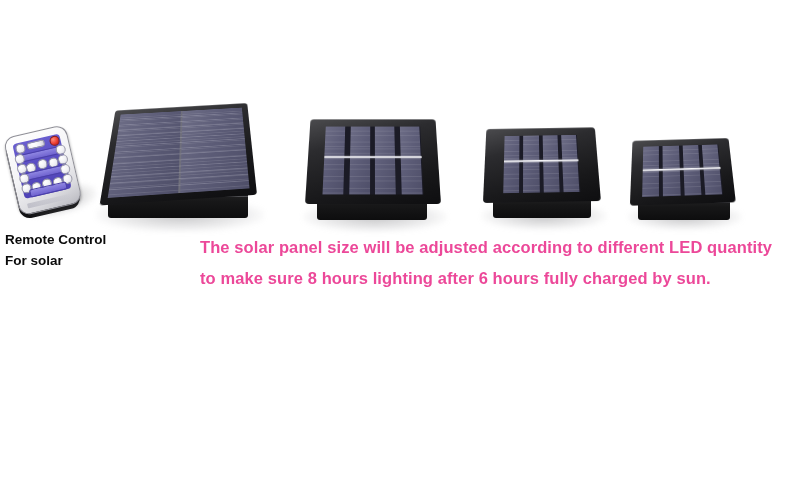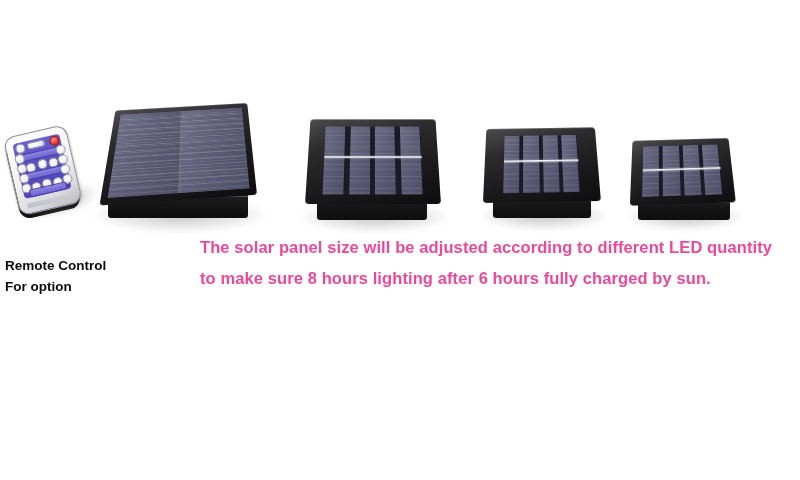--- a/index.html
+++ b/index.html
@@ -165,21 +165,20 @@
   .caption-remote {
     position: absolute;
     left: 5px;
     top: 229px;
     width: 170px;
     color: #0b0b0b;
     font-weight: bold;
     font-size: 13.5px;
     line-height: 21px;
     font-family: "Liberation Sans", sans-serif;
-    margin-top: 26px;
   }
   .caption-main {
     position: absolute;
     left: 200px;
     top: 232px;
     width: 580px;
     color: #ec4899;
     font-weight: bold;
     font-size: 16.5px;
     line-height: 31px;
@@ -315,18 +314,18 @@
         <div class="pv-cell" style="left:26%; width:21%;"></div>
         <div class="pv-cell" style="left:52%; width:21%;"></div>
         <div class="pv-cell" style="left:78%; width:21%;"></div>
         <div class="pv-busbar" style="top:47%;"></div>
       </div>
     </div>
   </div>
 
   <div class="caption-remote">
     <div>Remote Control</div>
-    <div>For option</div>
+    <div>For solar</div>
   </div>
 
   <div class="caption-main">The solar panel size will be adjusted according to different LED quantity to make sure 8 hours lighting after 6 hours fully charged by sun.</div>
 
 </div>
 
 </body></html>

